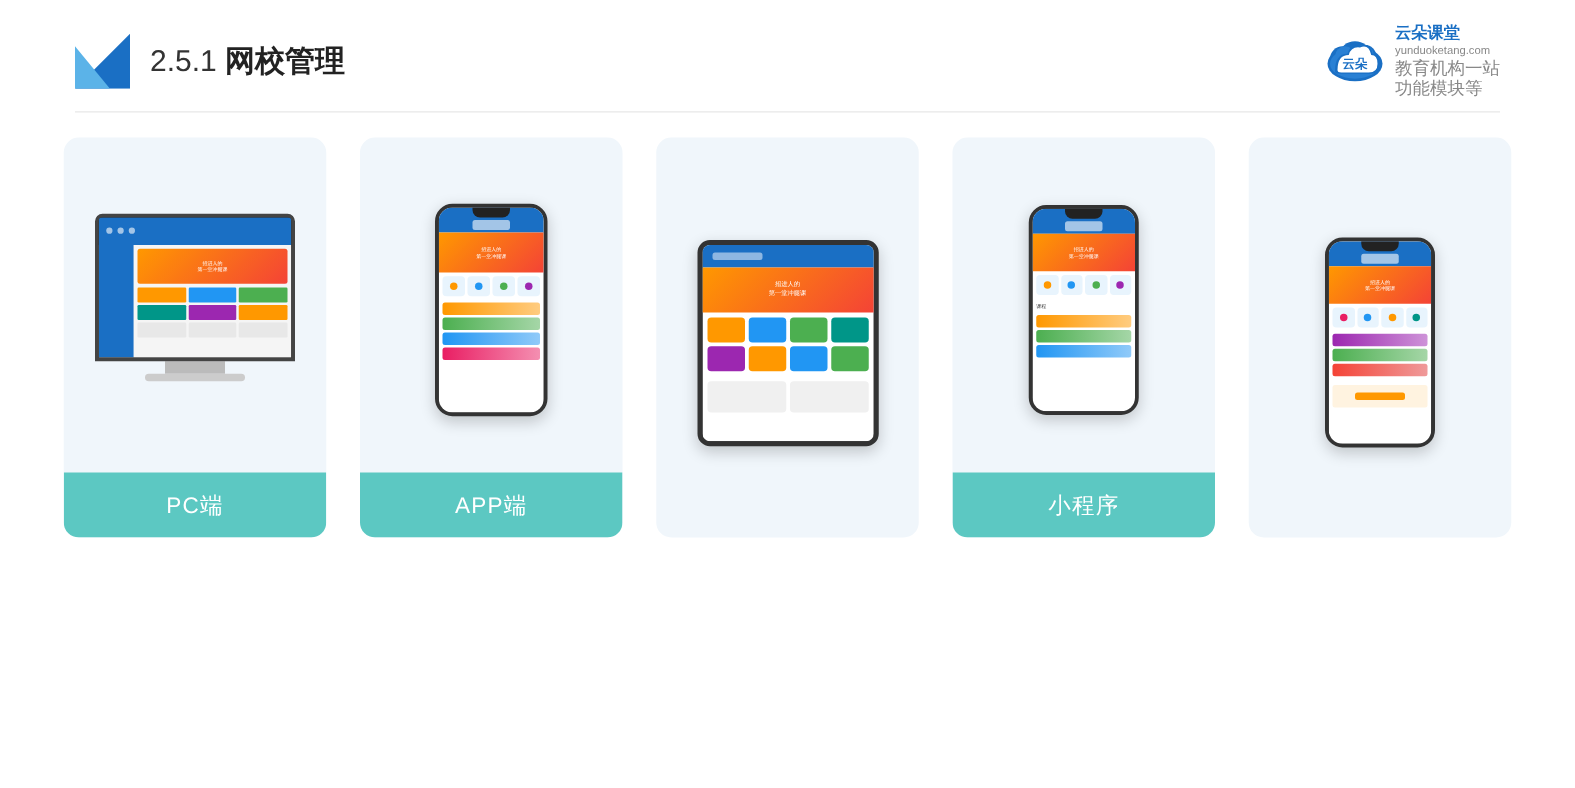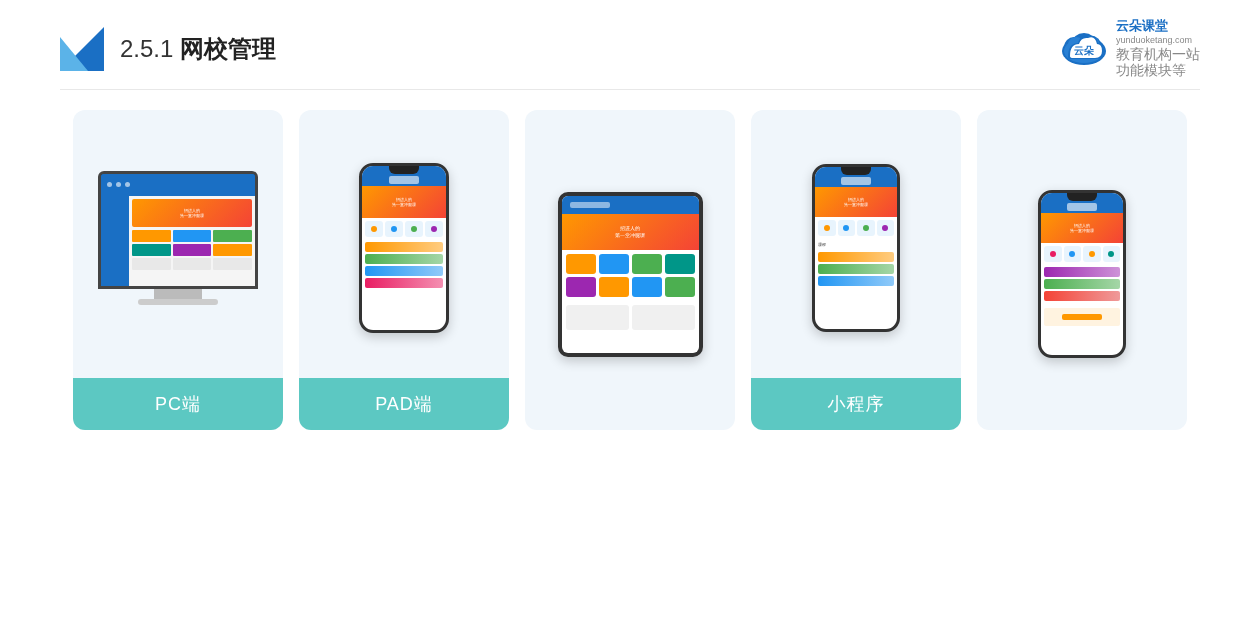--- a/index.html
+++ b/index.html
@@ -61,21 +61,21 @@
     .description {
       margin: 28px 0 20px 0;
       font-size: 16px;
       color: #333;
       line-height: 1.8;
     }
 
     
     .cards-section {
       display: flex;
-      gap: 16px;
+      gap: 27px;
       margin-top: 20px;
       justify-content: center;
     }
 
     .device-card {
       background: #f0f6fb;
       border-radius: 12px;
       width: 210px;
       height: 320px;
       display: flex;
@@ -474,21 +474,21 @@
             </div>
             <div class="phone-course-list">
               <div class="phone-course-item"></div>
               <div class="phone-course-item"></div>
               <div class="phone-course-item"></div>
               <div class="phone-course-item" style="background:linear-gradient(90deg,#e91e63,#f48fb1);"></div>
             </div>
           </div>
         </div>
       </div>
-      <div class="card-label-bar">PAD端</div>
+      <div class="card-label-bar">APP端</div>
     </div>
 
     <div class="device-card">
       <div class="device-image-area">
         <div class="pad-mockup">
           <div class="pad-screen">
             <div class="pad-screen-header">
               <div style="width:40px;height:6px;background:rgba(255,255,255,0.5);border-radius:2px;margin-left:4px;"></div>
             </div>
             <div class="pad-banner">

